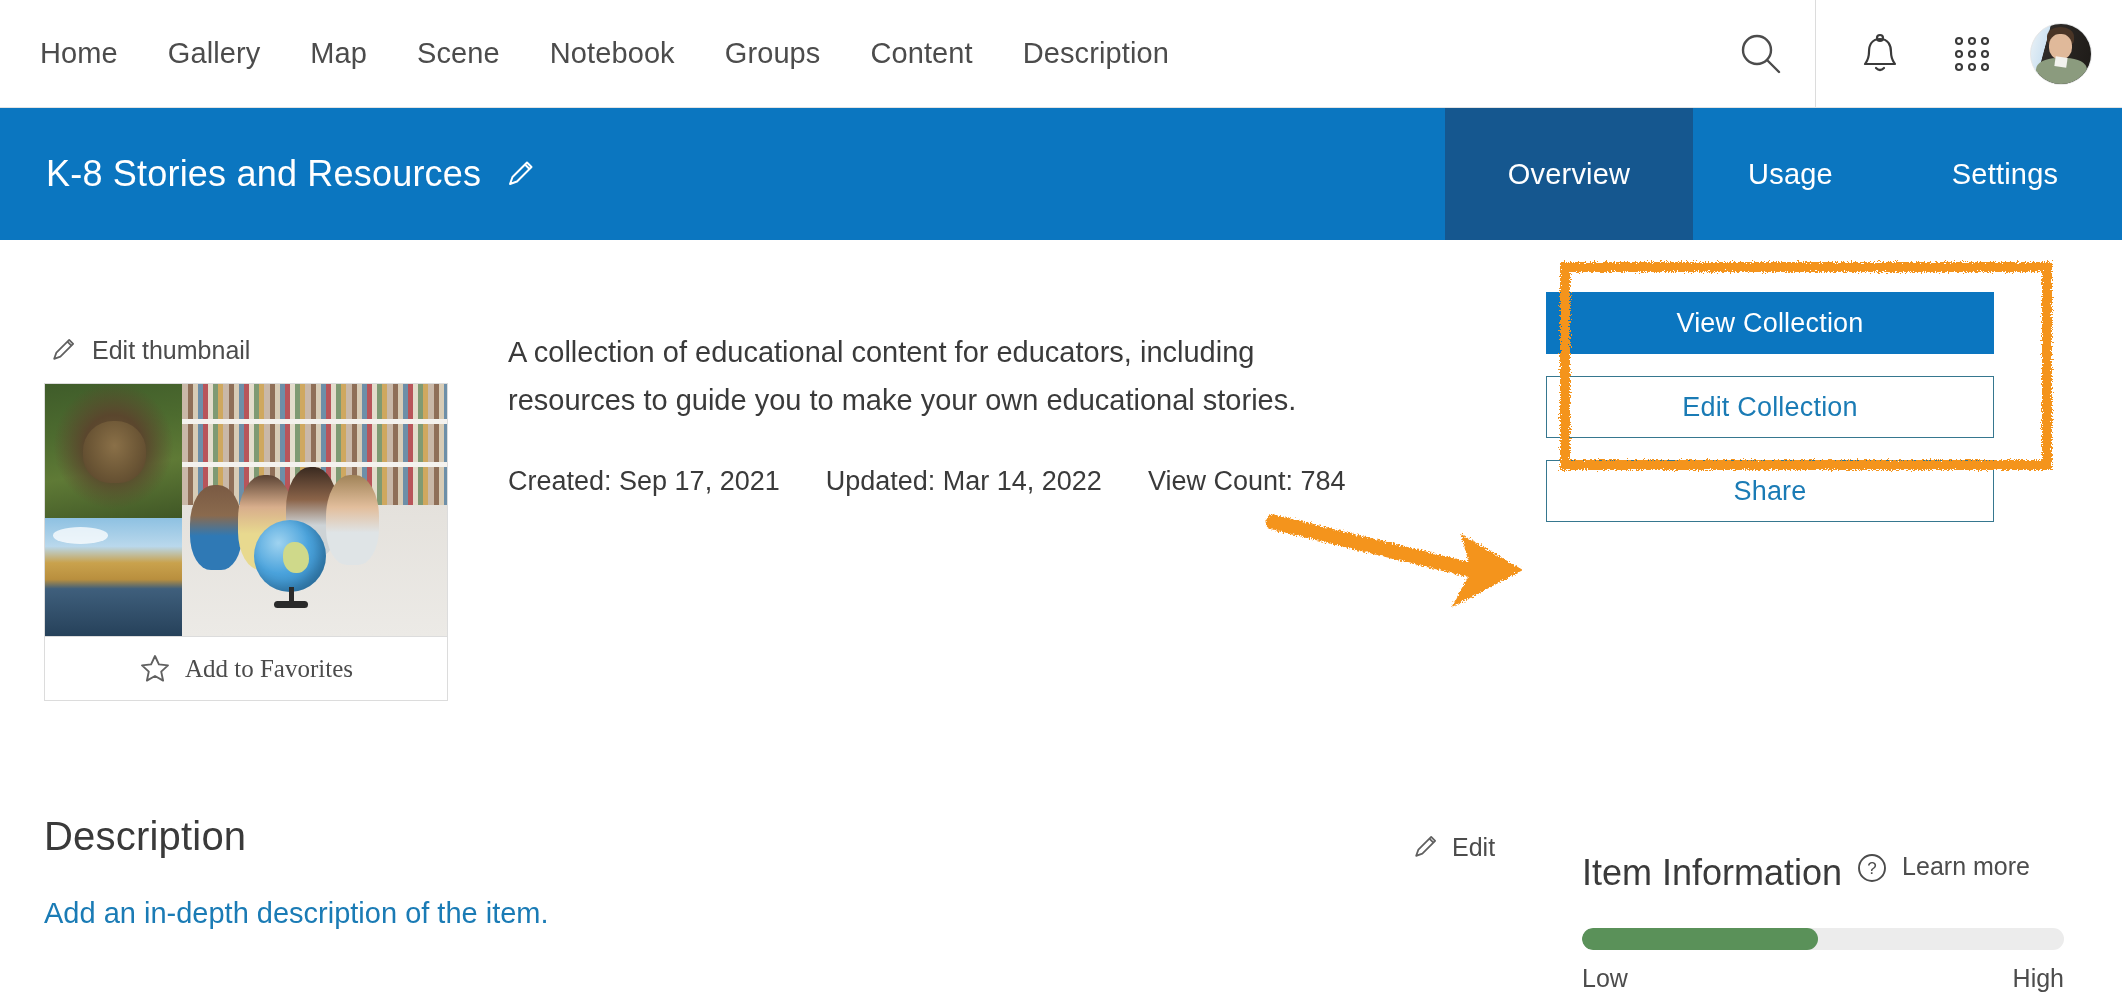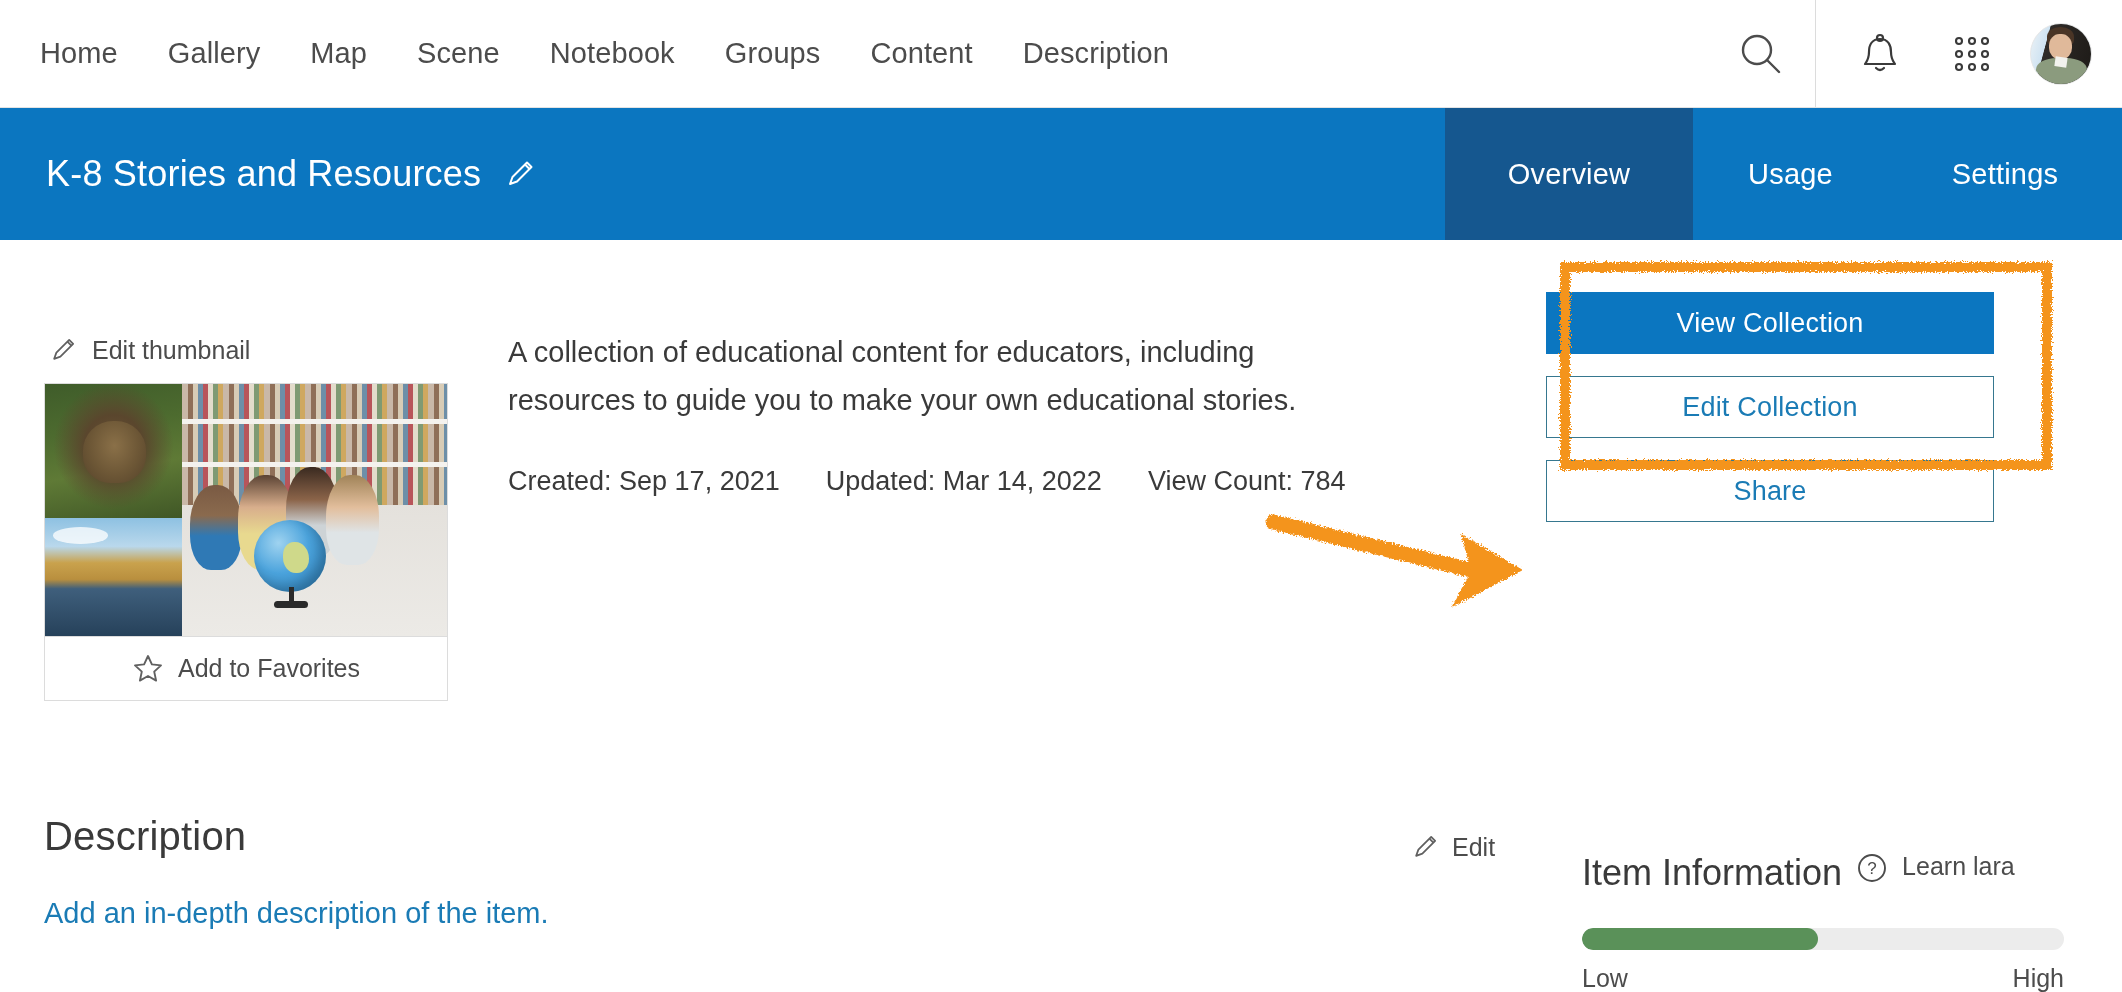--- a/index.html
+++ b/index.html
@@ -82,21 +82,21 @@
   
   .content { position: absolute; left:0; top:240px; width:2122px; height:752px; background:#fff; }
 
   .thumb-col { position: absolute; left: 44px; top: 95px; width: 364px; }
   .edit-thumb {
     display: flex; align-items: center; gap: 14px;
     font-size: 25px; color: #4c4c4c; cursor: pointer; margin-bottom: 18px;
     margin-left: 4px;
   }
   .thumb-card {
-    width: 404px; border: 1px solid #dcdcdc; background:#fff;
+    width: 404px; border: 1px solid #dcdcdc; background:#fff;font-family:Liberation Serif, serif;
   }
   .thumb-img {
     width: 402px; height: 252px; position: relative; overflow: hidden; display:block;
   }
   
   .ti-main {
     position:absolute; left:0; top:0; right:0; bottom:0;
     background:
       linear-gradient(180deg, #c9c4bc 0%, #d6d2cb 46%, #e4e1dc 47%, #eceae6 100%);
   }
@@ -386,21 +386,21 @@
       </div>
     </div>
 
     <div class="iteminfo">
       <div class="ii-head">
         <span class="ii-title">Item Information</span>
         <svg width="32" height="32" viewBox="0 0 32 32" style="cursor:pointer">
           <circle cx="16" cy="16" r="13" fill="none" stroke="#4c4c4c" stroke-width="1.9"></circle>
           <text x="16" y="22" font-size="17" text-anchor="middle" fill="#4c4c4c" font-family="Liberation Sans, sans-serif">?</text>
         </svg>
-        <span class="ii-learn">Learn lara</span>
+        <span class="ii-learn">Learn more</span>
       </div>
       <div class="ii-bar">
         <div class="ii-fill" id="ii-fill" style="width: 49%;"></div>
       </div>
       <div class="ii-labels">
         <span>Low</span>
         <span>High</span>
       </div>
     </div>
 

